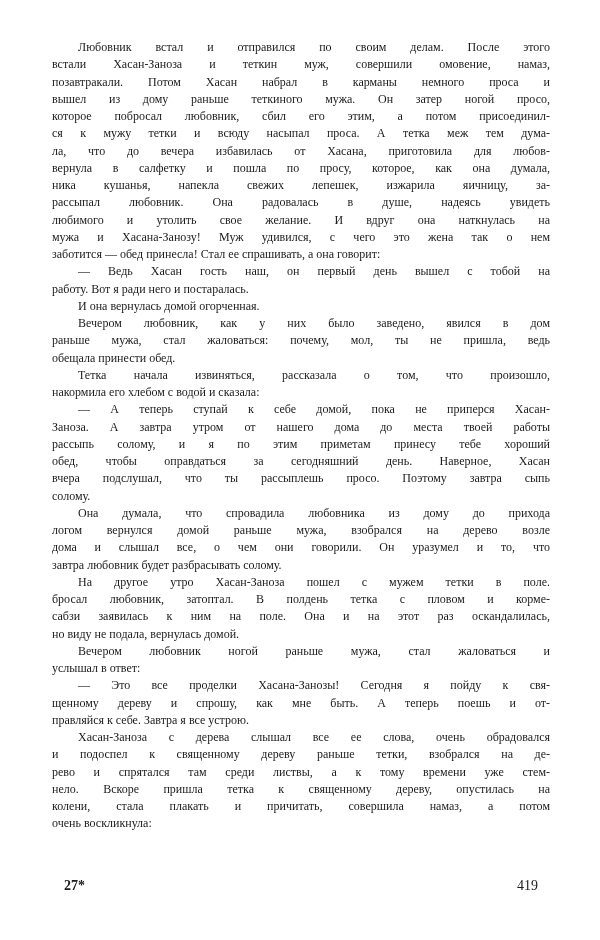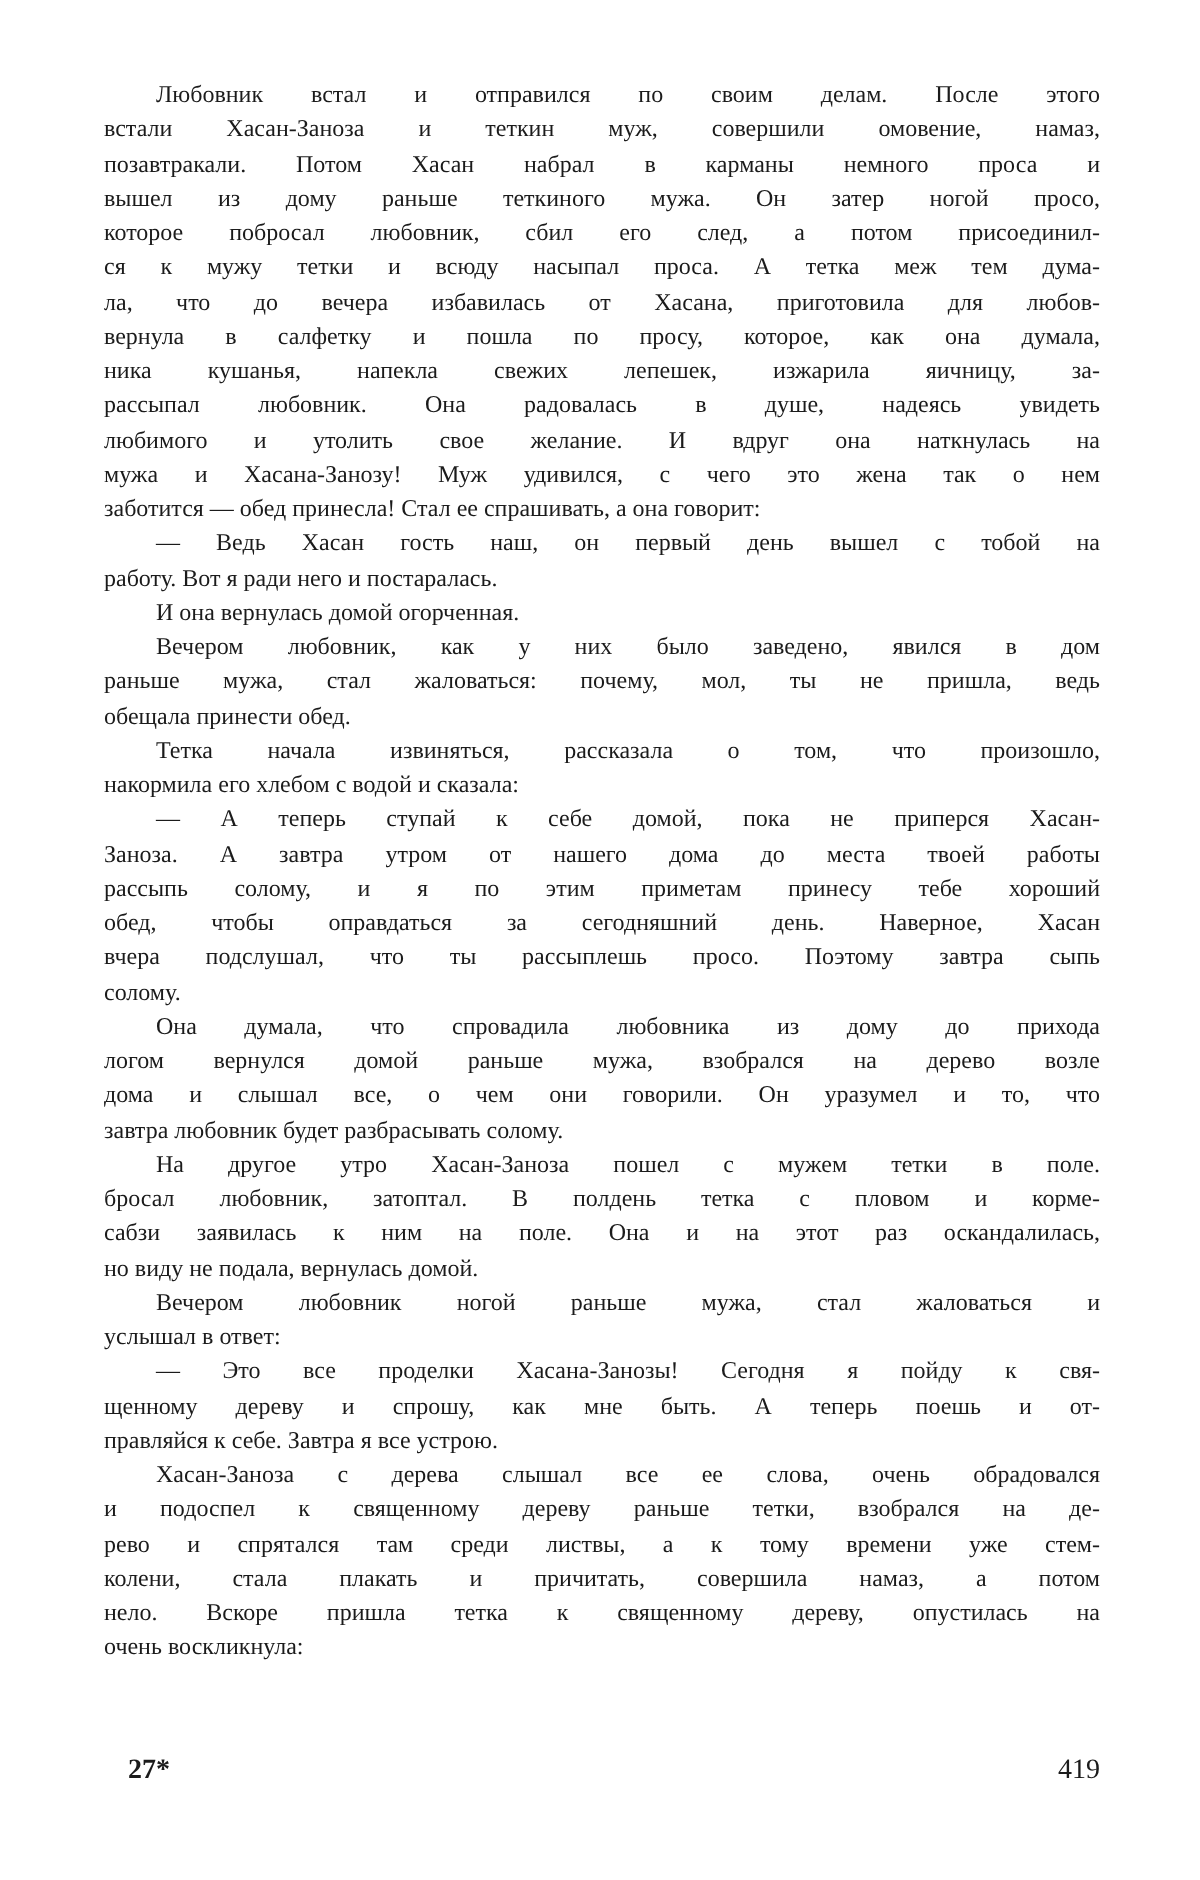--- a/index.html
+++ b/index.html
@@ -12,31 +12,31 @@
   }
   .ln { display: block; text-align: justify; text-align-last: justify; white-space: nowrap; }
   .ln.last { text-align-last: left; }
   .ln.first { text-indent: 26px; }
   .footer {
     position: absolute; left: 48px; top: 878px; width: 502px;
     font-family: "Liberation Serif", "DejaVu Serif", serif;
     font-size: 14px; color: #1b1b1b;
   }
   .sig { position: absolute; left: 16px; top: 0; font-weight: bold; }
-  .pnum { position: absolute; right: 0; top: 0; }
+  .pnum { position: absolute; right: 12px; top: 0; }
 </style>
 </head>
 <body>
 
 <div class="page" id="page-body">
     <span class="ln first">Любовник встал и отправился по своим делам. После этого</span>
     <span class="ln">встали Хасан-Заноза и теткин муж, совершили омовение, намаз,</span>
     <span class="ln">позавтракали. Потом Хасан набрал в карманы немного проса и</span>
     <span class="ln">вышел из дому раньше теткиного мужа. Он затер ногой просо,</span>
-    <span class="ln">которое побросал любовник, сбил его след, а потом присоединил-</span>
+    <span class="ln">которое побросал любовник, сбил его этим, а потом присоединил-</span>
     <span class="ln">ся к мужу тетки и всюду насыпал проса. А тетка меж тем дума-</span>
     <span class="ln">ла, что до вечера избавилась от Хасана, приготовила для любов-</span>
     <span class="ln">вернула в салфетку и пошла по просу, которое, как она думала,</span>
     <span class="ln">ника кушанья, напекла свежих лепешек, изжарила яичницу, за-</span>
     <span class="ln">рассыпал любовник. Она радовалась в душе, надеясь увидеть</span>
     <span class="ln">любимого и утолить свое желание. И вдруг она наткнулась на</span>
     <span class="ln">мужа и Хасана-Занозу! Муж удивился, с чего это жена так о нем</span>
     <span class="ln last">заботится — обед принесла! Стал ее спрашивать, а она говорит:</span>
     <span class="ln first">— Ведь Хасан гость наш, он первый день вышел с тобой на</span>
     <span class="ln last">работу. Вот я ради него и постаралась.</span>
@@ -61,21 +61,21 @@
     <span class="ln">сабзи заявилась к ним на поле. Она и на этот раз оскандалилась,</span>
     <span class="ln last">но виду не подала, вернулась домой.</span>
     <span class="ln first">Вечером любовник ногой раньше мужа, стал жаловаться и</span>
     <span class="ln last">услышал в ответ:</span>
     <span class="ln first">— Это все проделки Хасана-Занозы! Сегодня я пойду к свя-</span>
     <span class="ln">щенному дереву и спрошу, как мне быть. А теперь поешь и от-</span>
     <span class="ln last">правляйся к себе. Завтра я все устрою.</span>
     <span class="ln first">Хасан-Заноза с дерева слышал все ее слова, очень обрадовался</span>
     <span class="ln">и подоспел к священному дереву раньше тетки, взобрался на де-</span>
     <span class="ln">рево и спрятался там среди листвы, а к тому времени уже стем-</span>
+    <span class="ln">нело. Вскоре пришла тетка к священному дереву, опустилась на</span>
     <span class="ln">колени, стала плакать и причитать, совершила намаз, а потом</span>
-    <span class="ln">нело. Вскоре пришла тетка к священному дереву, опустилась на</span>
     <span class="ln last">очень воскликнула:</span>
   </div>
 
 <div class="footer">
   <span class="sig">27*</span>
   <span class="pnum">419</span>
 </div>
 
 </body></html>

